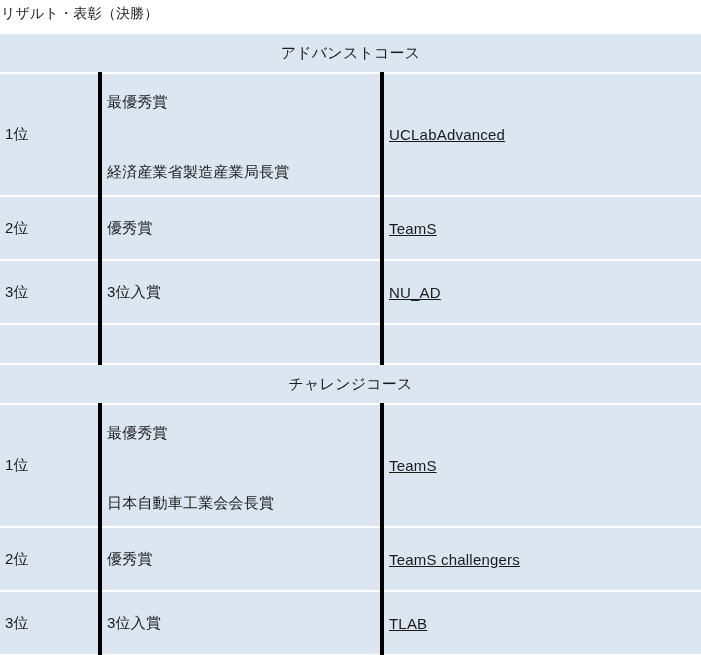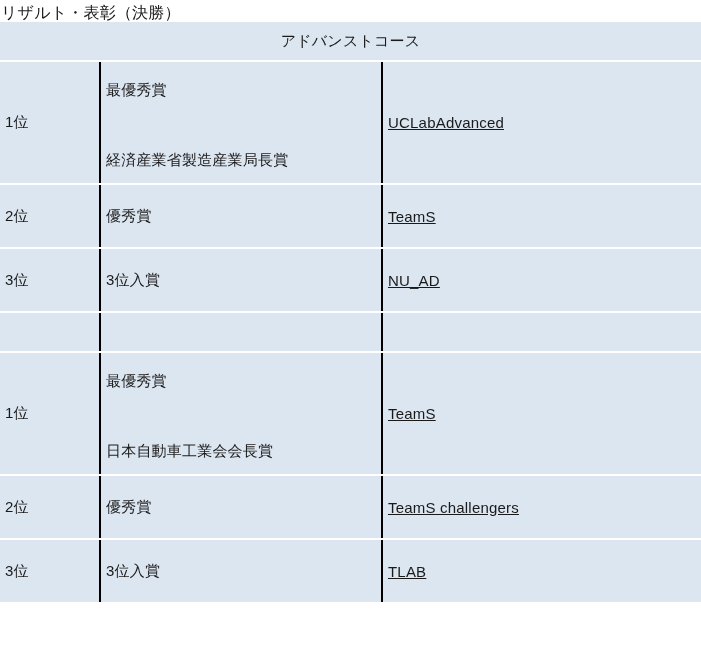--- a/index.html
+++ b/index.html
@@ -17,40 +17,40 @@
 
   .page {
     position: relative;
     width: 701px;
     height: 655px;
     background: #ffffff;
   }
 
   
   .doc-title {
-    height: 22px;
+    height: 34px;
     line-height: 26px;
-    font-size: 16px;
+    font-size: 14px;
     color: #1a1a1a;
     background: #ffffff;
     padding-left: 1px;
     white-space: nowrap;
     letter-spacing: 0.2px;
   }
 
   
   table.results {
     border-collapse: collapse;
     table-layout: fixed;
     width: 701px;
     background: #dce6f1;
   }
   table.results td {
     background: #dce6f1;
-    border-right: 2px solid #000000;
+    border-right: 4px solid #000000;
     border-bottom: 2px solid #ffffff;
     vertical-align: middle;
     font-size: 15px;
     color: #1a1a1a;
     padding: 0 0 0 5px;
     letter-spacing: 0.2px;
   }
   table.results td.lastcol { border-right: none; }
 
   col.c-rank  { width: 100px; }
@@ -127,20 +127,23 @@
         <td>3位入賞</td>
         <td class="lastcol nowrap">NU_AD</td>
       </tr>
 
       <tr class="spacer-row">
         <td></td>
         <td></td>
         <td class="lastcol"></td>
       </tr>
 
+      <tr class="section-header">
+        <td colspan="3" class="lastcol">チャレンジコース</td>
+      </tr>
 
       <tr class="rank-row tall">
         <td>1位</td>
         <td>
           <div class="award-stack">
             <div class="ln">最優秀賞</div>
             <div class="ln">日本自動車工業会会長賞</div>
           </div>
         </td>
         <td class="lastcol nowrap">TeamS</td>

